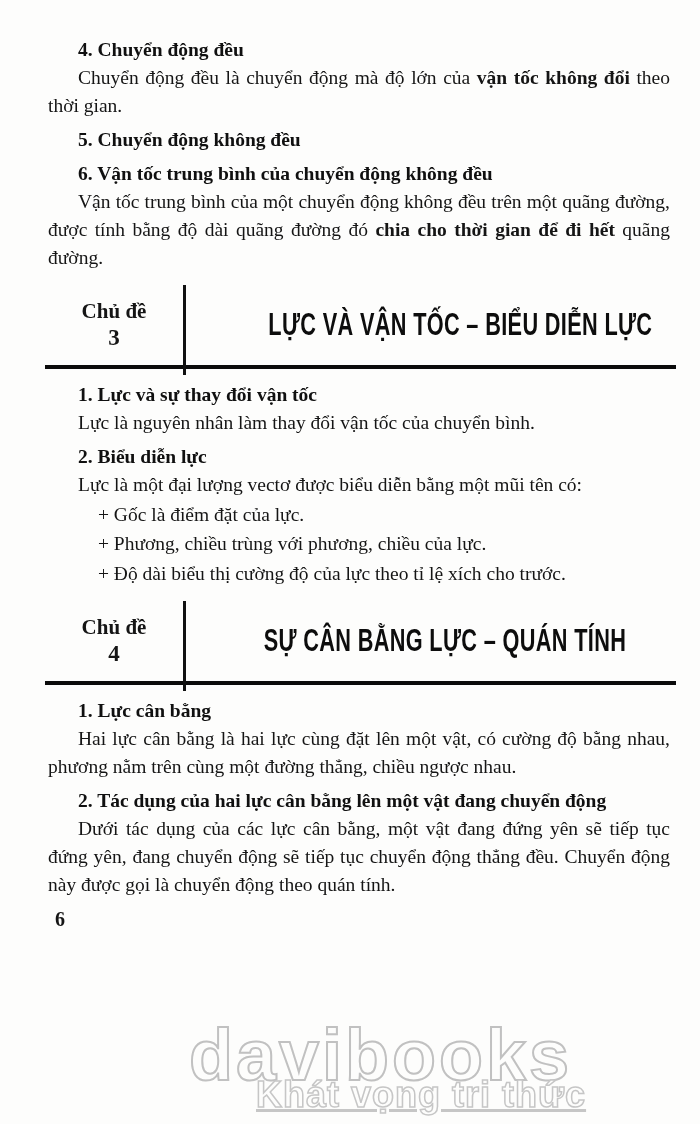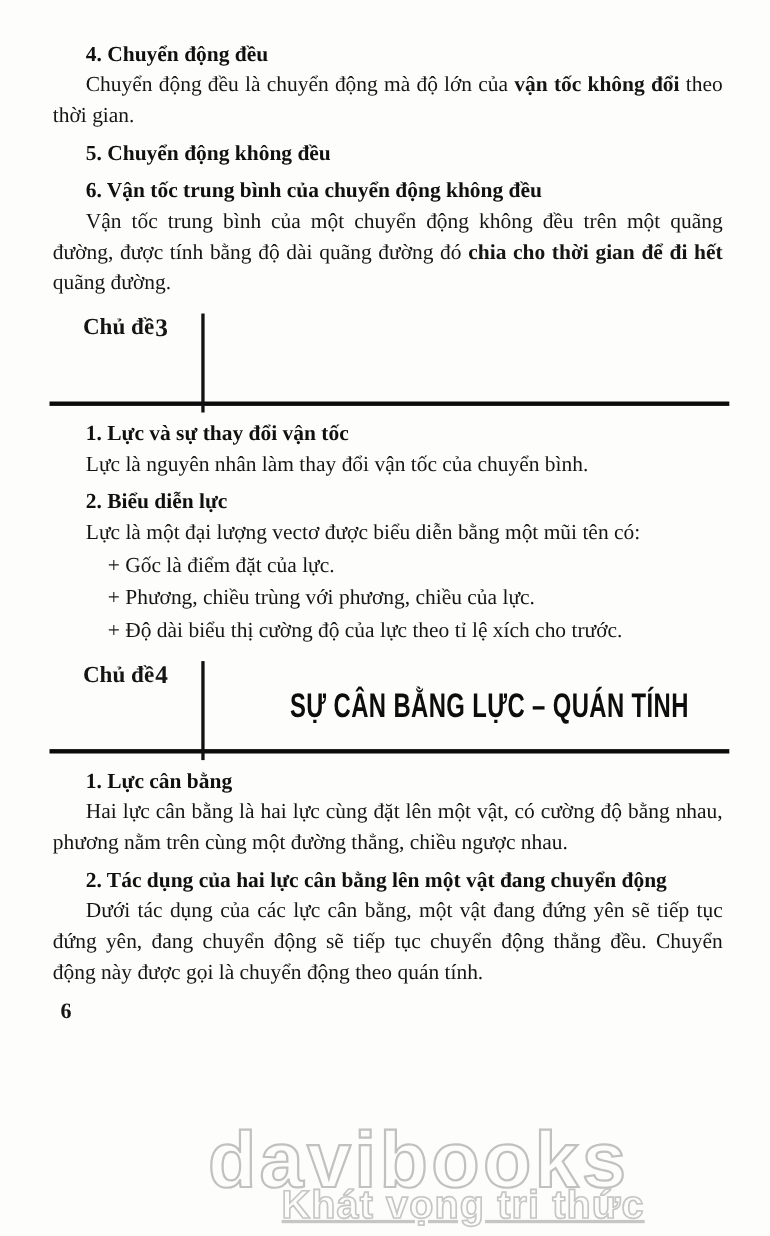--- a/index.html
+++ b/index.html
@@ -8,21 +8,21 @@
     position:relative;
     width:700px;height:1124px;
     margin:0 auto;
     background:#fdfdfc;
     overflow:hidden;
     color:#151515;
   }
   
   .doc{
     position:absolute; inset:0;
-    padding:30px 43px 0 48px;
+    padding:30px 30px 0 48px;
     z-index:2;
     box-sizing:border-box;
   }
   .heading{
     font-size:19.5px; line-height:28px; font-weight:bold;
     margin:6px 0 0; text-indent:30px; color:#101010;
   }
   .para{
     font-size:19.5px; line-height:28px; margin:0;
     text-align:justify; text-indent:30px;
@@ -45,21 +45,21 @@
   
   .chapter{
     position:relative;
     height:82px;
     margin:11px 0 12px -3px;
     width:calc(100% + 9px);
     border-bottom:4px solid #0b0b0b;
   }
   .chapter-left{
     position:absolute; left:0; top:0; width:138px; height:100%;
-    display:flex; flex-direction:row; justify-content:center;
+    display:flex; flex-direction:column; align-items:center; justify-content:center;
     gap:1px; padding-top:2px; box-sizing:border-box;
   }
   .chapter-label{ font-weight:bold; font-size:21px; line-height:25px; }
   .chapter-number{ font-weight:bold; font-size:23px; line-height:26px; }
   .chapter-divider{
     position:absolute; left:138px; top:2px; bottom:-10px; width:2.5px;
     background:#111;
   }
   .chapter-title{
     position:absolute; left:141px; right:0; top:50%;
@@ -108,20 +108,21 @@
       <p class="para"><span>Chuyển động đều là chuyển động mà độ lớn của </span><b>vận tốc không đổi</b><span> theo thời gian.</span></p>
       <h3 class="heading">5. Chuyển động không đều</h3>
       <h3 class="heading">6. Vận tốc trung bình của chuyển động không đều</h3>
       <p class="para"><span>Vận tốc trung bình của một chuyển động không đều trên một quãng đường, được tính bằng độ dài quãng đường đó </span><b>chia cho thời gian để đi hết</b><span> quãng đường.</span></p>
       <div class="chapter">
         <div class="chapter-left">
           <div class="chapter-label">Chủ đề</div>
           <div class="chapter-number">3</div>
         </div>
         <div class="chapter-divider"></div>
+        <div class="chapter-title"><span class="chapter-title-inner">LỰC VÀ VẬN TỐC – BIỂU DIỄN LỰC</span></div>
       </div>
       <h3 class="heading">1. Lực và sự thay đổi vận tốc</h3>
       <p class="para"><span>Lực là nguyên nhân làm thay đổi vận tốc của chuyển bình.</span></p>
       <h3 class="heading">2. Biểu diễn lực</h3>
       <p class="para"><span>Lực là một đại lượng vectơ được biểu diễn bằng một mũi tên có:</span></p>
       <p class="bullet">+ Gốc là điểm đặt của lực.</p>
       <p class="bullet">+ Phương, chiều trùng với phương, chiều của lực.</p>
       <p class="bullet">+ Độ dài biểu thị cường độ của lực theo tỉ lệ xích cho trước.</p>
       <div class="chapter">
         <div class="chapter-left">

